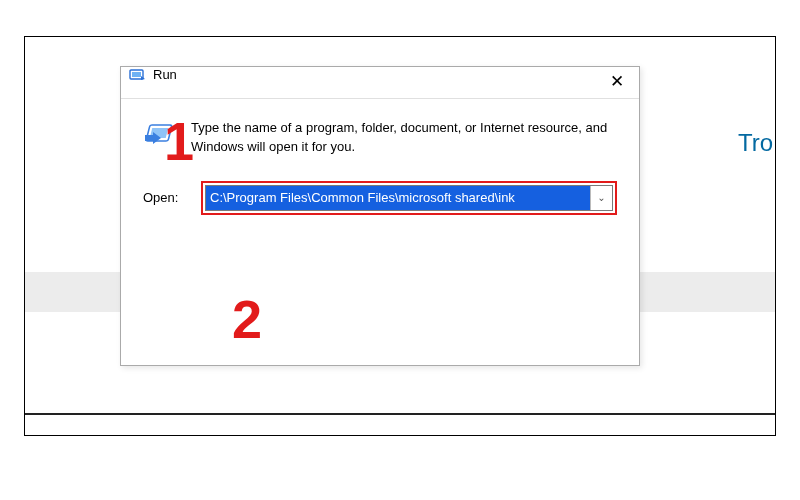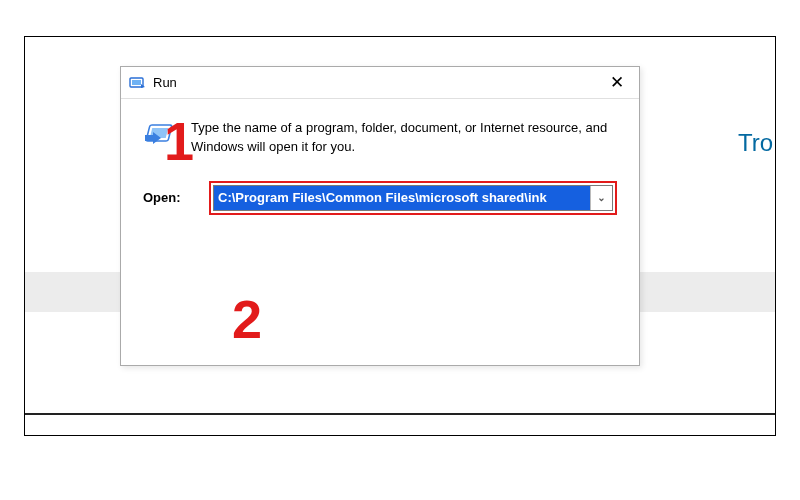--- a/index.html
+++ b/index.html
@@ -40,21 +40,21 @@
       position: absolute;
       top: 66px; left: 120px;
       width: 520px; height: 300px;
       border: 1px solid #aaa;
       background: #fff;
       box-shadow: 2px 2px 6px rgba(0,0,0,0.1);
     }
     .titlebar {
       height: 32px;
       display: flex;
-      align-items: center;
+      align-items: flex-start;
       padding: 0 4px 0 8px;
       border-bottom: 1px solid #e0e0e0;
     }
     .titlebar .app-icon {
       width: 16px; height: 16px;
       margin-right: 8px;
       display: inline-flex;
       align-items: center;
       justify-content: center;
     }
@@ -88,24 +88,23 @@
       margin-top: 2px;
     }
     .instruction {
       font-size: 13px;
       line-height: 1.45;
       color: #000;
     }
     .open-row {
       display: flex;
       align-items: center;
-      gap: 24px;
+      gap: 16px;
       margin-bottom: 28px;
       position: relative;
-      font-weight: bold;
     }
     .open-label {
       font-size: 13px;
       width: 42px;
     }
     .combo-wrap {
       flex: 1;
       border: 2px solid #e21b1b;
       padding: 2px;
       position: relative;

